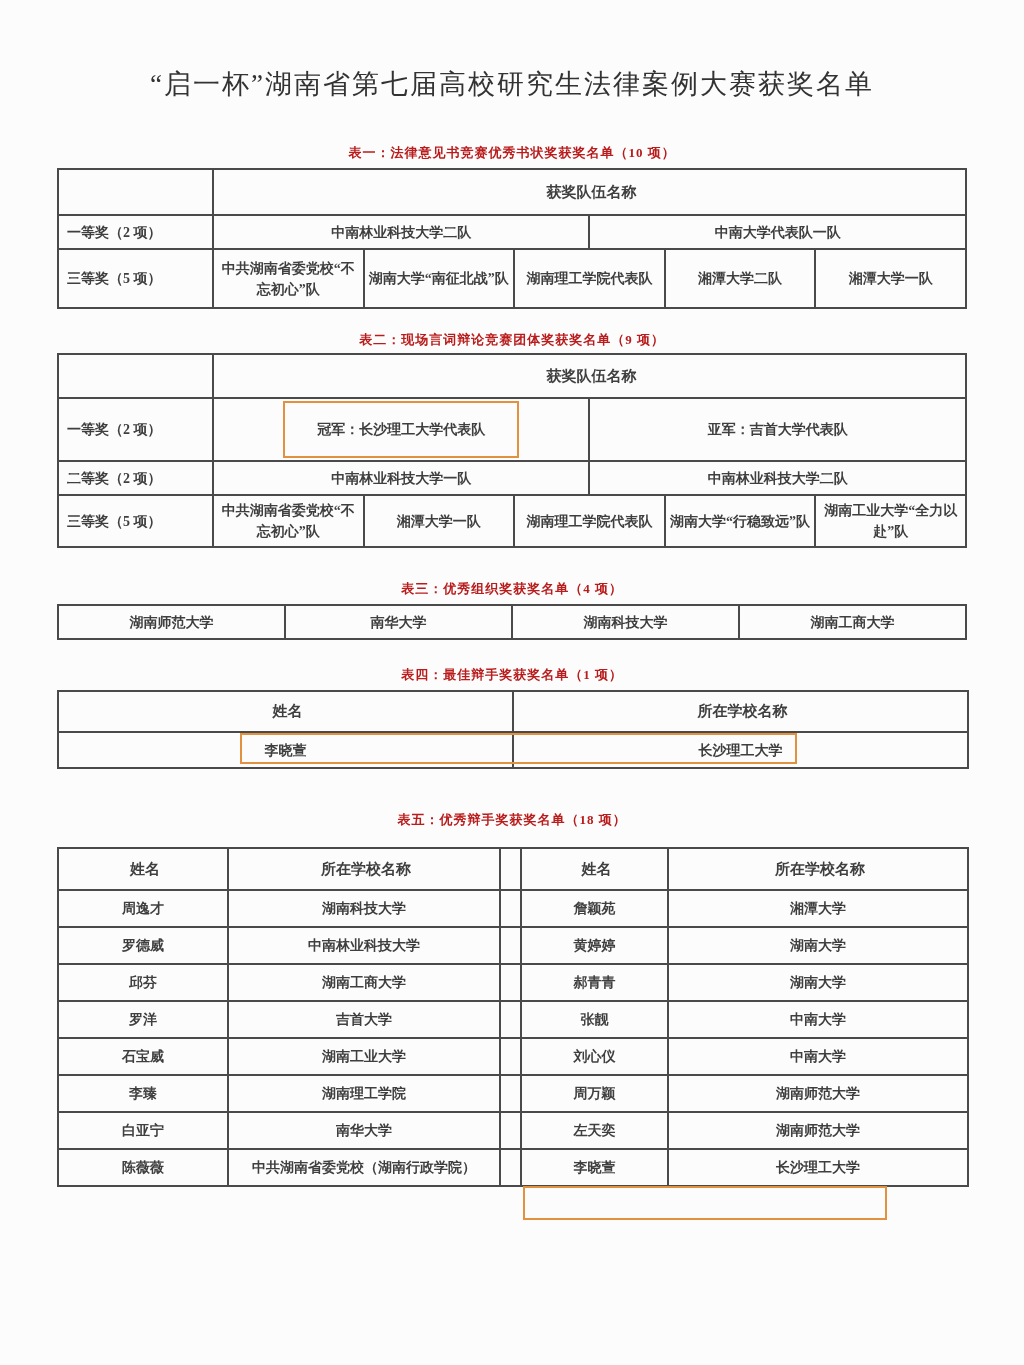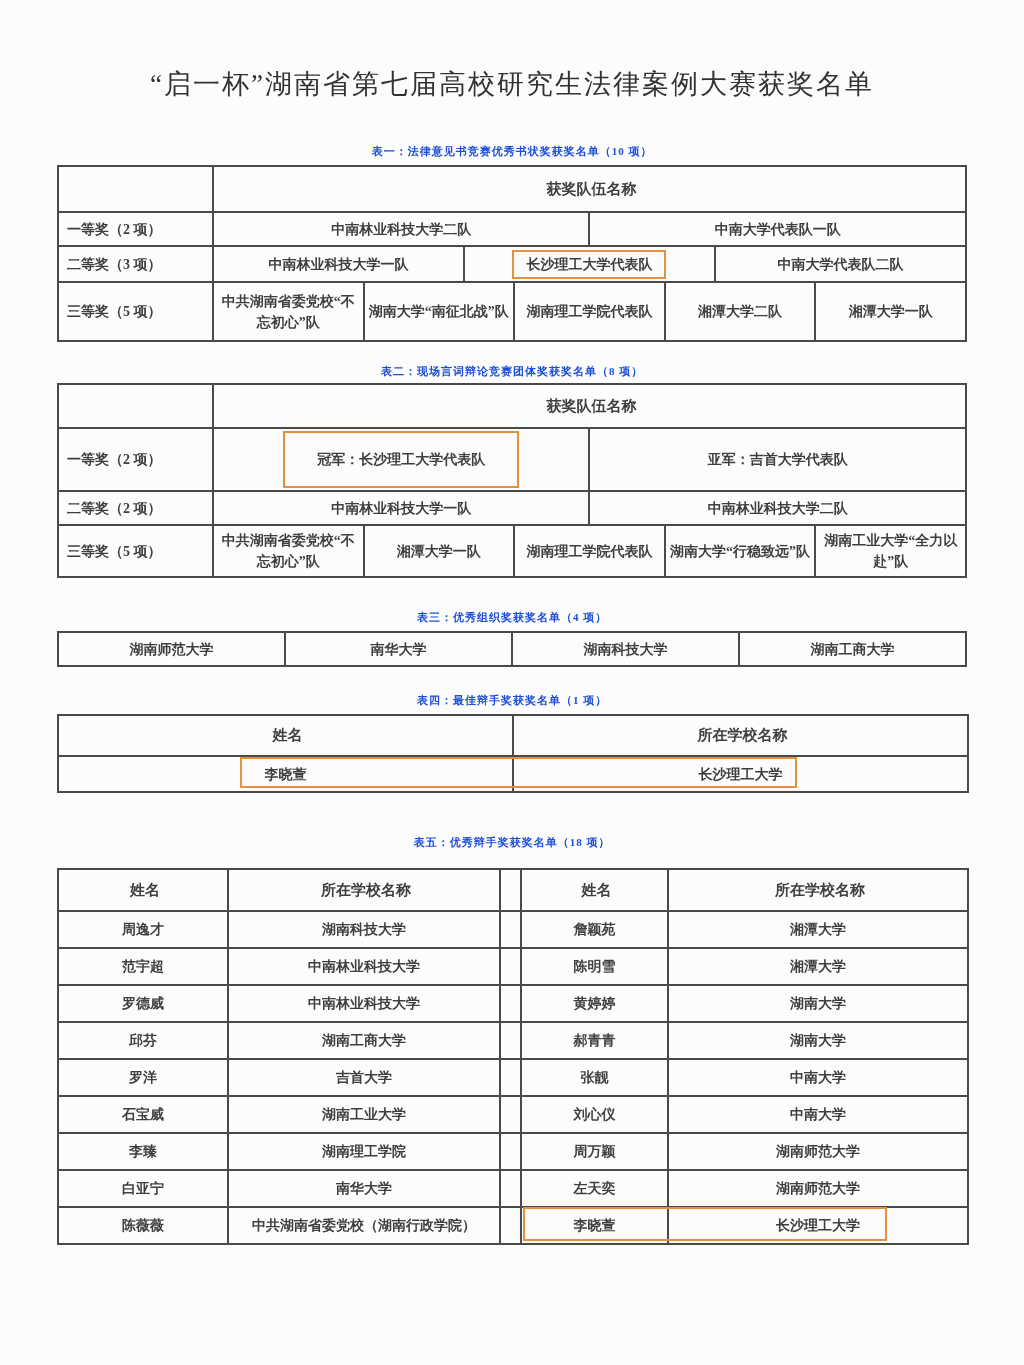--- a/index.html
+++ b/index.html
@@ -13,22 +13,22 @@
   }
   .page {
     position:relative; width:1024px; height:1365px;
     background:#fcfcfc; overflow:hidden;
   }
   .title {
     padding-top:66px; text-align:center;
     font-size:27px; font-weight:normal; letter-spacing:2px; color:#333;
   }
   .caption {
-    text-align:center; font-size:11px; font-weight:bold;
-    color:#1d4ed8; letter-spacing:1px;
+    text-align:center; font-size:13px; font-weight:bold;
+    color:#b91c1c; letter-spacing:1px;
   }
   .cap1 { margin-top:42px; }
   .cap2 { margin-top:22px; }
   .cap3 { margin-top:32px; }
   .cap4 { margin-top:26px; }
   .cap5 { margin-top:42px; }
   .twrap { position:relative; width:910px; margin:0 auto; }
   .mt6  { margin-top:6px; }
   .mt4  { margin-top:4px; }
   .mt18 { margin-top:18px; }
@@ -79,39 +79,33 @@
       <tbody>
           <tr class="thead" style="height:46px;">
         <td class="level"></td>
         <td colspan="30">获奖队伍名称</td>
       </tr>
       <tr style="height:34px;">
         <td class="level">一等奖（2 项）</td>
         <td colspan="15">中南林业科技大学二队</td>
         <td colspan="15">中南大学代表队一队</td>
       </tr>
-      <tr style="height:36px;">
-        <td class="level">二等奖（3 项）</td>
-        <td colspan="10">中南林业科技大学一队</td>
-        <td colspan="10"><span class="hl">长沙理工大学代表队</span></td>
-        <td colspan="10">中南大学代表队二队</td>
-      </tr>
       <tr style="height:59px;">
         <td class="level">三等奖（5 项）</td>
         <td colspan="6">中共湖南省委党校“不忘初心”队</td>
         <td colspan="6">湖南大学“南征北战”队</td>
         <td colspan="6">湖南理工学院代表队</td>
         <td colspan="6">湘潭大学二队</td>
         <td colspan="6">湘潭大学一队</td>
       </tr>
     </tbody>
       </table>
   </div>
 
-  <div class="caption cap2">表二：现场言词辩论竞赛团体奖获奖名单（8 项）</div>
+  <div class="caption cap2">表二：现场言词辩论竞赛团体奖获奖名单（9 项）</div>
   <div class="twrap mt4">
     <table class="t2">
       <tbody>
           <tr class="thead" style="height:44px;">
         <td class="level"></td>
         <td colspan="30">获奖队伍名称</td>
       </tr>
       <tr style="height:38px;">
         <td class="level">一等奖（2 项）</td>
         <td colspan="15"><span class="hl hl-wide">冠军：长沙理工大学代表队</span></td>
@@ -177,27 +171,20 @@
         <td class="school2">所在学校名称</td>
       </tr>
       <tr style="height:37px;">
         <td class="name1">周逸才</td>
         <td class="school1">湖南科技大学</td>
         <td class="gapcol"></td>
         <td class="name2">詹颖苑</td>
         <td class="school2">湘潭大学</td>
       </tr>
       <tr style="height:37px;">
-        <td class="name1">范宇超</td>
-        <td class="school1">中南林业科技大学</td>
-        <td class="gapcol"></td>
-        <td class="name2">陈明雪</td>
-        <td class="school2">湘潭大学</td>
-      </tr>
-      <tr style="height:37px;">
         <td class="name1">罗德威</td>
         <td class="school1">中南林业科技大学</td>
         <td class="gapcol"></td>
         <td class="name2">黄婷婷</td>
         <td class="school2">湖南大学</td>
       </tr>
       <tr style="height:37px;">
         <td class="name1">邱芬</td>
         <td class="school1">湖南工商大学</td>
         <td class="gapcol"></td>

